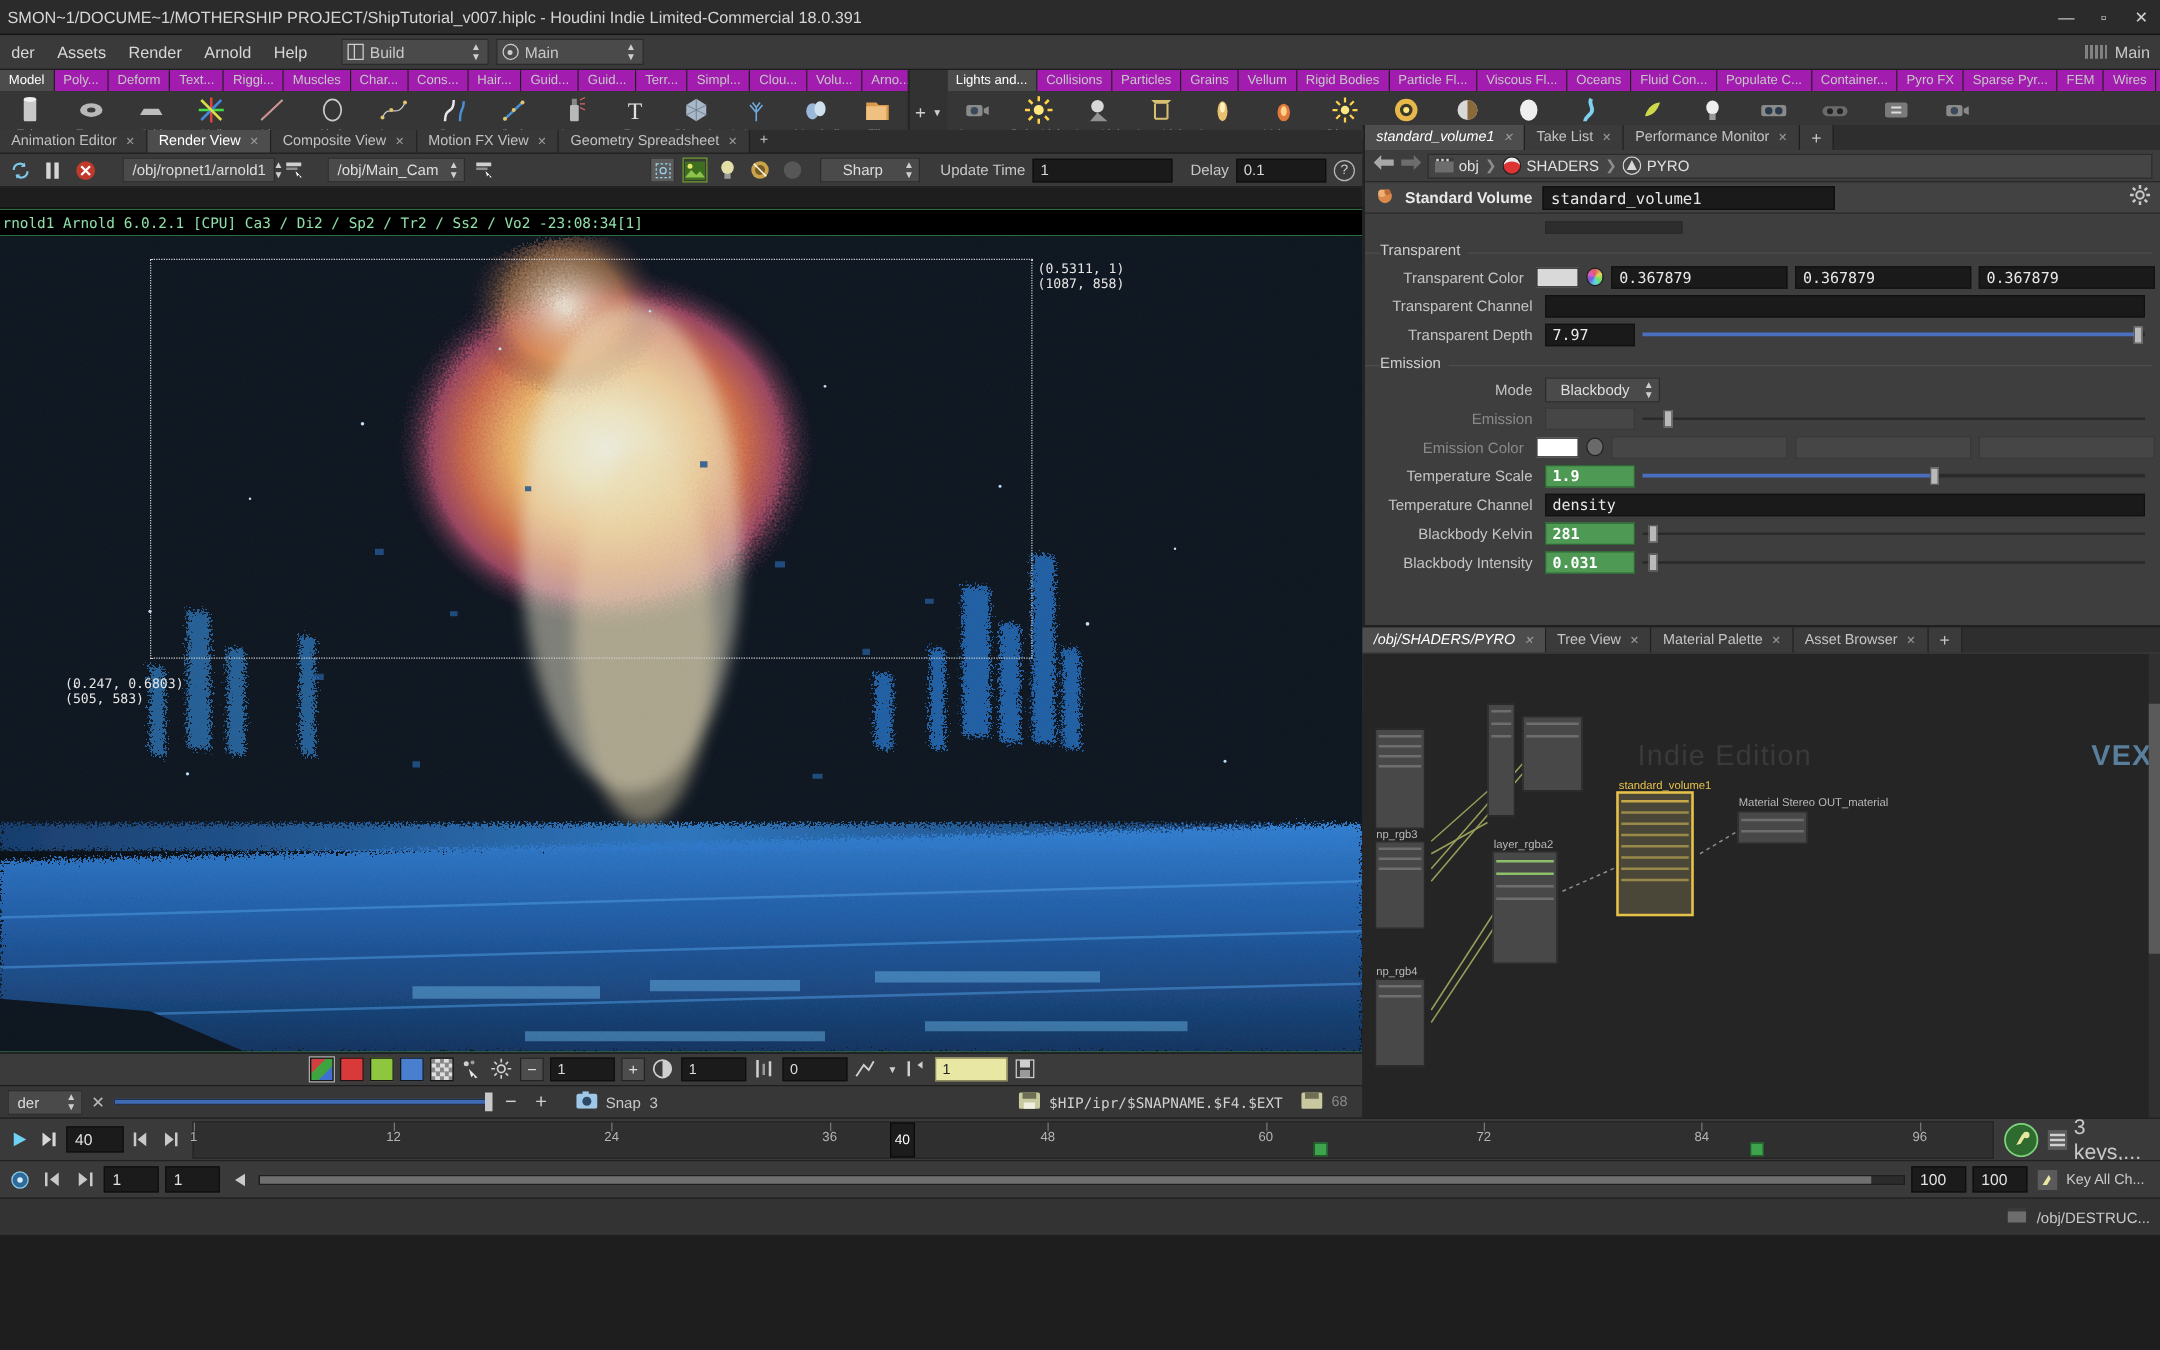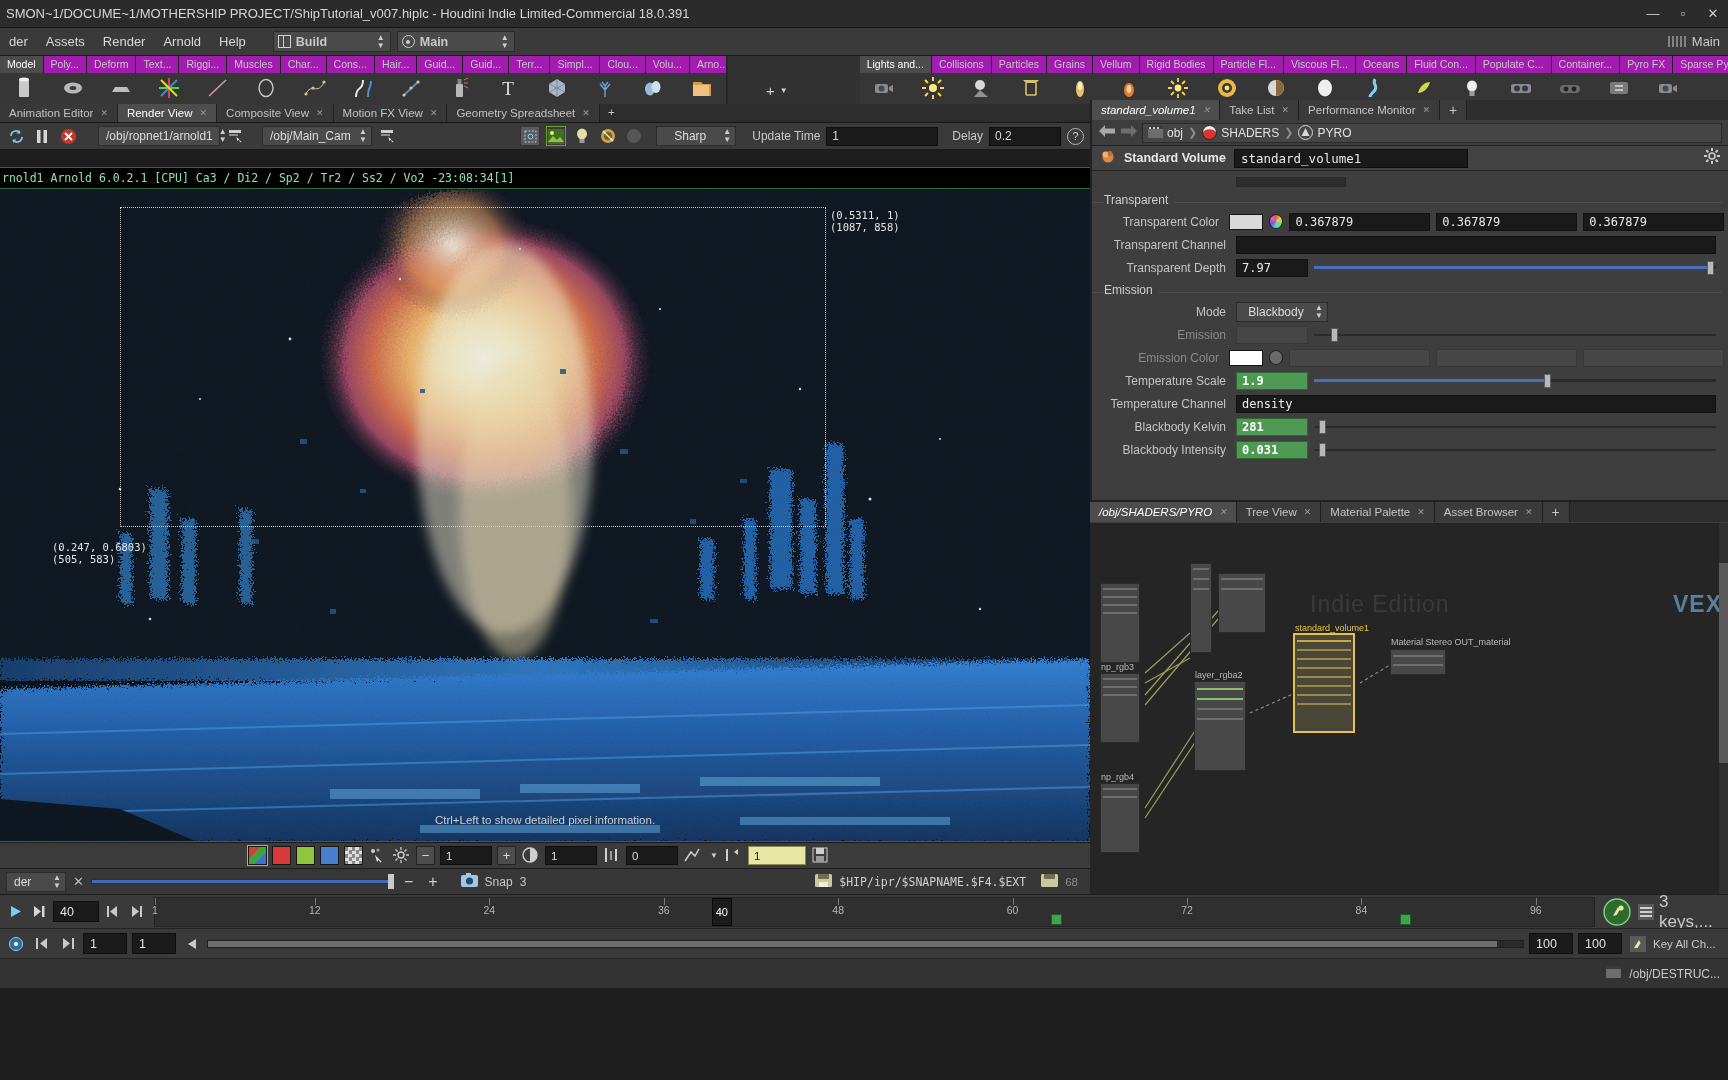--- a/index.html
+++ b/index.html
@@ -11,21 +11,21 @@
   .titlebar { height:28px; background:#2b2b2b; display:flex; align-items:center;
     padding-left:6px; font-size:13px; color:#d6d6d6; border-bottom:1px solid #131313;}
   .titlebar .winbtns { margin-left:auto; display:flex; }
   .titlebar .winbtn { width:30px; text-align:center; font-size:13px; color:#cfcfcf; }
 
   
   .menubar { height:28px; background:#3a3a3a; display:flex; align-items:center;
      gap:0px; font-size:13px; border-bottom:1px solid #1c1c1c;}
   .menubar .mi { padding:4px 9px; color:#d8d8d8; }
   .desk-combo { display:flex; align-items:center; background:#4a4a4a; border:1px solid #2a2a2a;
-     height:21px; margin-left:6px; padding:0 4px; font-size:12.5px; min-width:105px;font-weight:bold;}
+     height:21px; margin-left:6px; padding:0 4px; font-size:12.5px; min-width:105px;}
   .desk-combo .lbl { flex:1; padding-left:5px; }
   .spin { width:10px; font-size:8px; line-height:8px; color:#cfcfcf; text-align:center;}
   .boxicon { width:13px; height:13px; border:1.5px solid #cfcfcf; display:inline-block; position:relative;}
   .boxicon:after{content:"";position:absolute;left:4px;top:0;bottom:0;width:1.5px;background:#cfcfcf;}
   .circicon{width:13px;height:13px;border:1.5px solid #cfcfcf;border-radius:50%;position:relative;display:inline-block;}
   .circicon:after{content:"";position:absolute;left:3.5px;top:3.5px;width:4px;height:4px;border-radius:50%;background:#cfcfcf;}
   .mainright{ margin-left:auto; display:flex;align-items:center; gap:6px; padding-right:8px;
      font-size:13px;}
   .sqgrid{display:inline-block;width:18px;height:11px;background:
       repeating-linear-gradient(90deg,#9a9a9a 0 2px,transparent 2px 4px);opacity:.75;}
@@ -222,21 +222,21 @@
       <span class="spin">▲<br>▼</span>
     </div>
 
     <div class="mainright">
       <span class="sqgrid"></span>
       <span>Main</span>
     </div>
   </div>
 
   <div class="shelfwrap">
-    <div style="display:flex;gap:34px;">
+    <div style="display:flex;">
       <div class="shelfgroupA">
         <div class="shelftabs" id="shelfTabsLeft">
             <div class="st active">Model</div>
             <div class="st">Poly...</div>
             <div class="st">Deform</div>
             <div class="st">Text...</div>
             <div class="st">Riggi...</div>
             <div class="st">Muscles</div>
             <div class="st">Char...</div>
             <div class="st">Cons...</div>
@@ -627,21 +627,21 @@
           </svg>
       </div>
 
       <div class="combo" style="width:80px;margin-left:6px;">
         <span style="flex:1;text-align:center">Sharp</span>
         <span class="spin">▲<br>▼</span>
       </div>
       <div style="margin-left:10px;font-size:12px;">Update Time</div>
       <div class="field" style="width:112px;">1</div>
       <div style="margin-left:8px;font-size:12px;">Delay</div>
-      <div class="field" style="width:72px;">0.2</div>
+      <div class="field" style="width:72px;">0.1</div>
       <div class="helpq">?</div>
     </div>
   </div>
 
   <div class="canvaswrap">
     <div class="greenline" style="top:0px;"></div>
     <div class="statusline">rnold1  Arnold 6.0.2.1 [CPU]  Ca3 / Di2 / Sp2 / Tr2 / Ss2 / Vo2  -23:08:34[1]</div>
     <div class="greenline" style="top:21px;"></div>
 
     <div class="render-img">
@@ -772,21 +772,20 @@
 
     <div class="overlaytxt" style="left:830px; top:42px;">
       <div>(0.5311, 1)</div>
       <div>(1087, 858)</div>
     </div>
     <div class="overlaytxt" style="left:52px; top:374px;">
       <div>(0.247, 0.6803)</div>
       <div>(505, 583)</div>
     </div>
 
-    <div class="hintline">Ctrl+Left to show detailed pixel information.</div>
     <div class="greenline" style="bottom:0px;"></div>
   </div>
 
   <div class="imgbar">
     <div class="chbtn" style="background:linear-gradient(135deg,#d04040 0 33%,#3fa33f 33% 66%,#3f6fd0 66% 100%);outline:1px solid #aaa;"></div>
     <div class="chbtn" style="background:#d83a3a;"></div>
     <div class="chbtn" style="background:#8ec63f;"></div>
     <div class="chbtn" style="background:#4a7fd0;"></div>
     <div class="chbtn" style="background:repeating-conic-gradient(#ddd 0% 25%,#888 0% 50%) 0 0/7px 7px;"></div>
     <div class="chbtn" style="border:none;background:none;">

